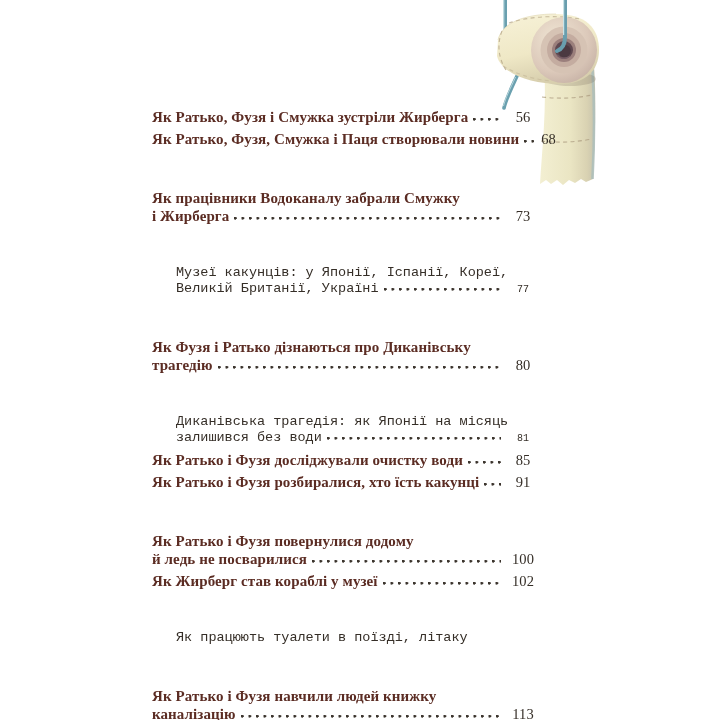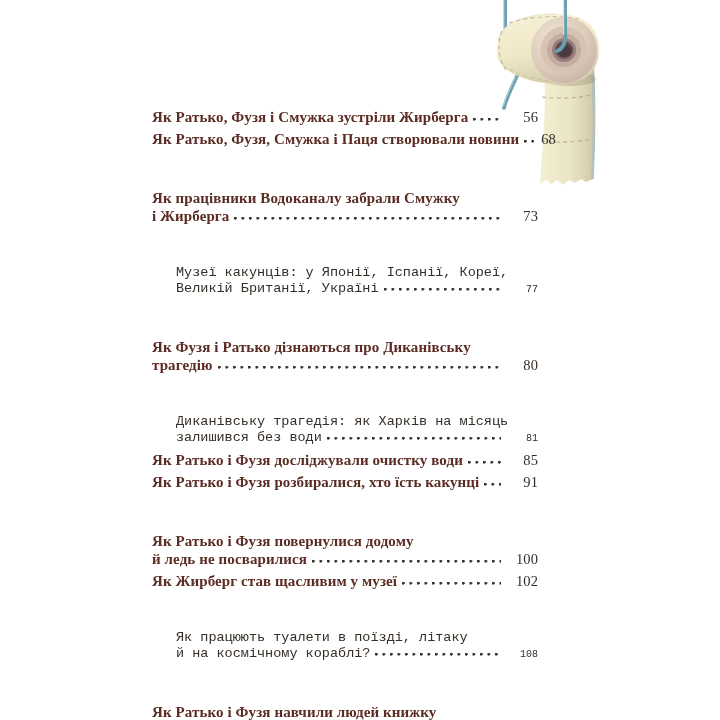--- a/index.html
+++ b/index.html
@@ -41,21 +41,21 @@
     margin:0 7px 0 5px;
     background-image:radial-gradient(circle at 1.2px 1.2px, var(--dots,#3b342d) 1.2px, transparent 1.7px);
     background-size:7.5px 3px;
     background-repeat:repeat-x;
     background-position:left bottom 1px;
   }
   .num{
     color:var(--ink,#352e27);
     font-weight:normal;font-style:normal;
     font-size:14.5px;
-    width:30px;text-align:right;white-space:nowrap;
+    width:30px;text-align:center;white-space:nowrap;
   }
   .entry.sub .num{font-size:10px;}
 
   .roll-illustration{position:absolute;left:478px;top:0;width:182px;height:202px;}
 </style>
 </head>
 <body style="--chapter: #5b2c23; --ink: #352e27; --dots: #3b342d; background: rgb(255, 255, 255);">
 
 <div class="stage">
 
@@ -159,21 +159,21 @@
       </div>
       <div class="entry chapter">
         <div class="line">Як Фузя і Ратько дізнаються про Диканівську</div>
         <div class="row">
           <span class="txt">трагедію</span>
           <span class="fill"></span>
           <span class="num">80</span>
         </div>
       </div>
       <div class="entry sub">
-        <div class="line">Диканівську трагедія: як Харків на місяць</div>
+        <div class="line">Диканівська трагедія: як Японії на місяць</div>
         <div class="row">
           <span class="txt">залишився без води</span>
           <span class="fill"></span>
           <span class="num">81</span>
         </div>
       </div>
       <div class="entry chapter">
         <div class="row">
           <span class="txt">Як Ратько і Фузя досліджували очистку води</span>
           <span class="fill"></span>
@@ -190,32 +190,27 @@
       <div class="entry chapter">
         <div class="line">Як Ратько і Фузя повернулися додому</div>
         <div class="row">
           <span class="txt">й ледь не посварилися</span>
           <span class="fill"></span>
           <span class="num">100</span>
         </div>
       </div>
       <div class="entry chapter">
         <div class="row">
-          <span class="txt">Як Жирберг став щасливим у музеї</span>
+          <span class="txt">Як Жирберг став кораблі у музеї</span>
           <span class="fill"></span>
           <span class="num">102</span>
         </div>
       </div>
       <div class="entry sub">
         <div class="line">Як працюють туалети в поїзді, літаку</div>
-        <div class="row">
-          <span class="txt">й на космічному кораблі?</span>
-          <span class="fill"></span>
-          <span class="num">108</span>
-        </div>
       </div>
       <div class="entry chapter">
         <div class="line">Як Ратько і Фузя навчили людей книжку</div>
         <div class="row">
           <span class="txt">каналізацію</span>
           <span class="fill"></span>
           <span class="num">113</span>
         </div>
       </div>
       <div class="entry gratitude">

